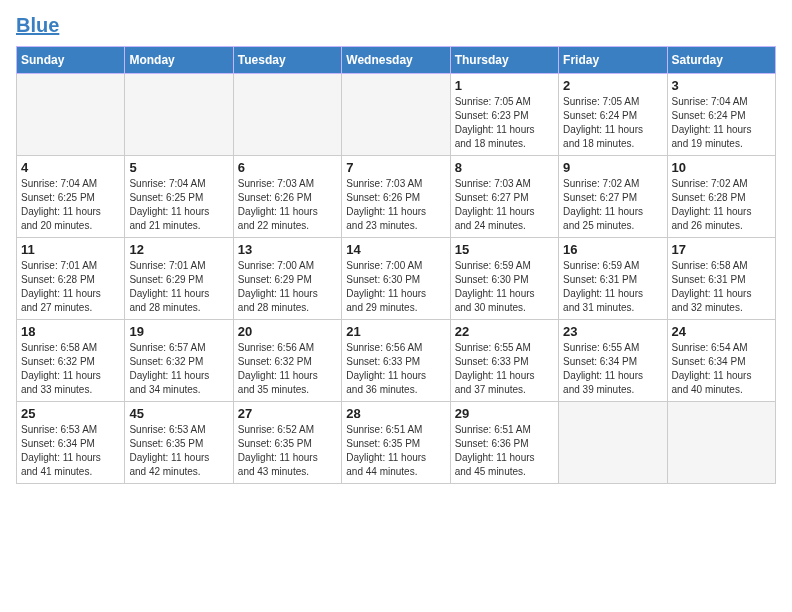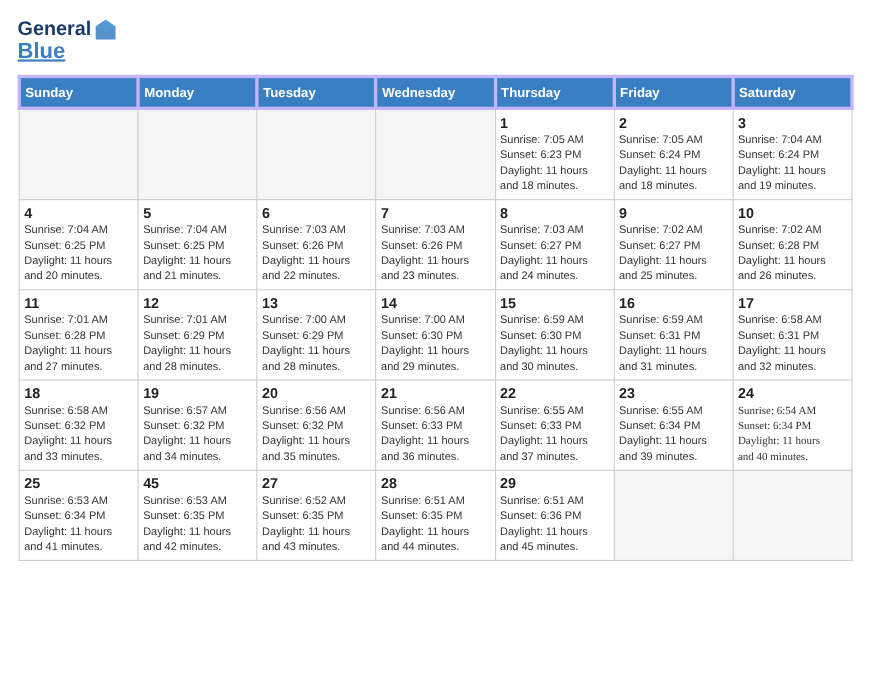--- a/index.html
+++ b/index.html
@@ -41,21 +41,21 @@
       border-collapse: collapse;
       font-size: 11px;
     }
     .calendar th {
       background: #3a7fc1;
       color: #fff;
       padding: 6px 4px;
       text-align: left;
       font-size: 12px;
       font-weight: bold;
-      border: 3px solid #c4b5fd;
+      border: 1px solid #c4b5fd;
     }
     .calendar td {
       border: 1px solid #ccc;
       vertical-align: top;
       padding: 4px;
       width: 108px;
       min-height: 80px;
       background: #fff;
     }
     .calendar td.empty {
@@ -71,27 +71,20 @@
       font-size: 10px;
       color: #333;
       line-height: 1.4;
     }
   </style>
 </head>
 <body>
 
 <div class="header-area">
   <div class="logo">
-    <div style="display:flex;align-items:center;">
-      <span>General</span>
-      <svg width="22" height="22" viewBox="0 0 22 22" style="margin-left:2px;">
-        <polygon points="11,2 20,8 20,20 2,20 2,8" fill="#3a7fc1" opacity="0.85"></polygon>
-        <polygon points="11,2 20,8 11,14 2,8" fill="#5599d4"></polygon>
-      </svg>
-    </div>
     <span style="color:#3a7fc1;font-size:20px;margin-top:-2px;text-decoration:underline;">Blue</span>
   </div>
 </div>
 
 <table class="calendar">
   <thead>
     <tr>
     <th>Sunday</th>
         <th>Monday</th>
         <th>Tuesday</th>
@@ -269,21 +262,21 @@
         </td>
         <td>
           <div class="day-num">23</div>
           <div class="day-info" style="white-space: pre-line;">Sunrise: 6:55 AM
 Sunset: 6:34 PM
 Daylight: 11 hours
 and 39 minutes.</div>
         </td>
         <td>
           <div class="day-num">24</div>
-          <div class="day-info" style="white-space: pre-line; font-family: Liberation Serif, serif;">Sunrise: 6:54 AM
+          <div class="day-info" style="white-space: pre-line;">Sunrise: 6:54 AM
 Sunset: 6:34 PM
 Daylight: 11 hours
 and 40 minutes.</div>
         </td>
       </tr>
       <tr>
         <td>
           <div class="day-num">25</div>
           <div class="day-info" style="white-space: pre-line;">Sunrise: 6:53 AM
 Sunset: 6:34 PM

